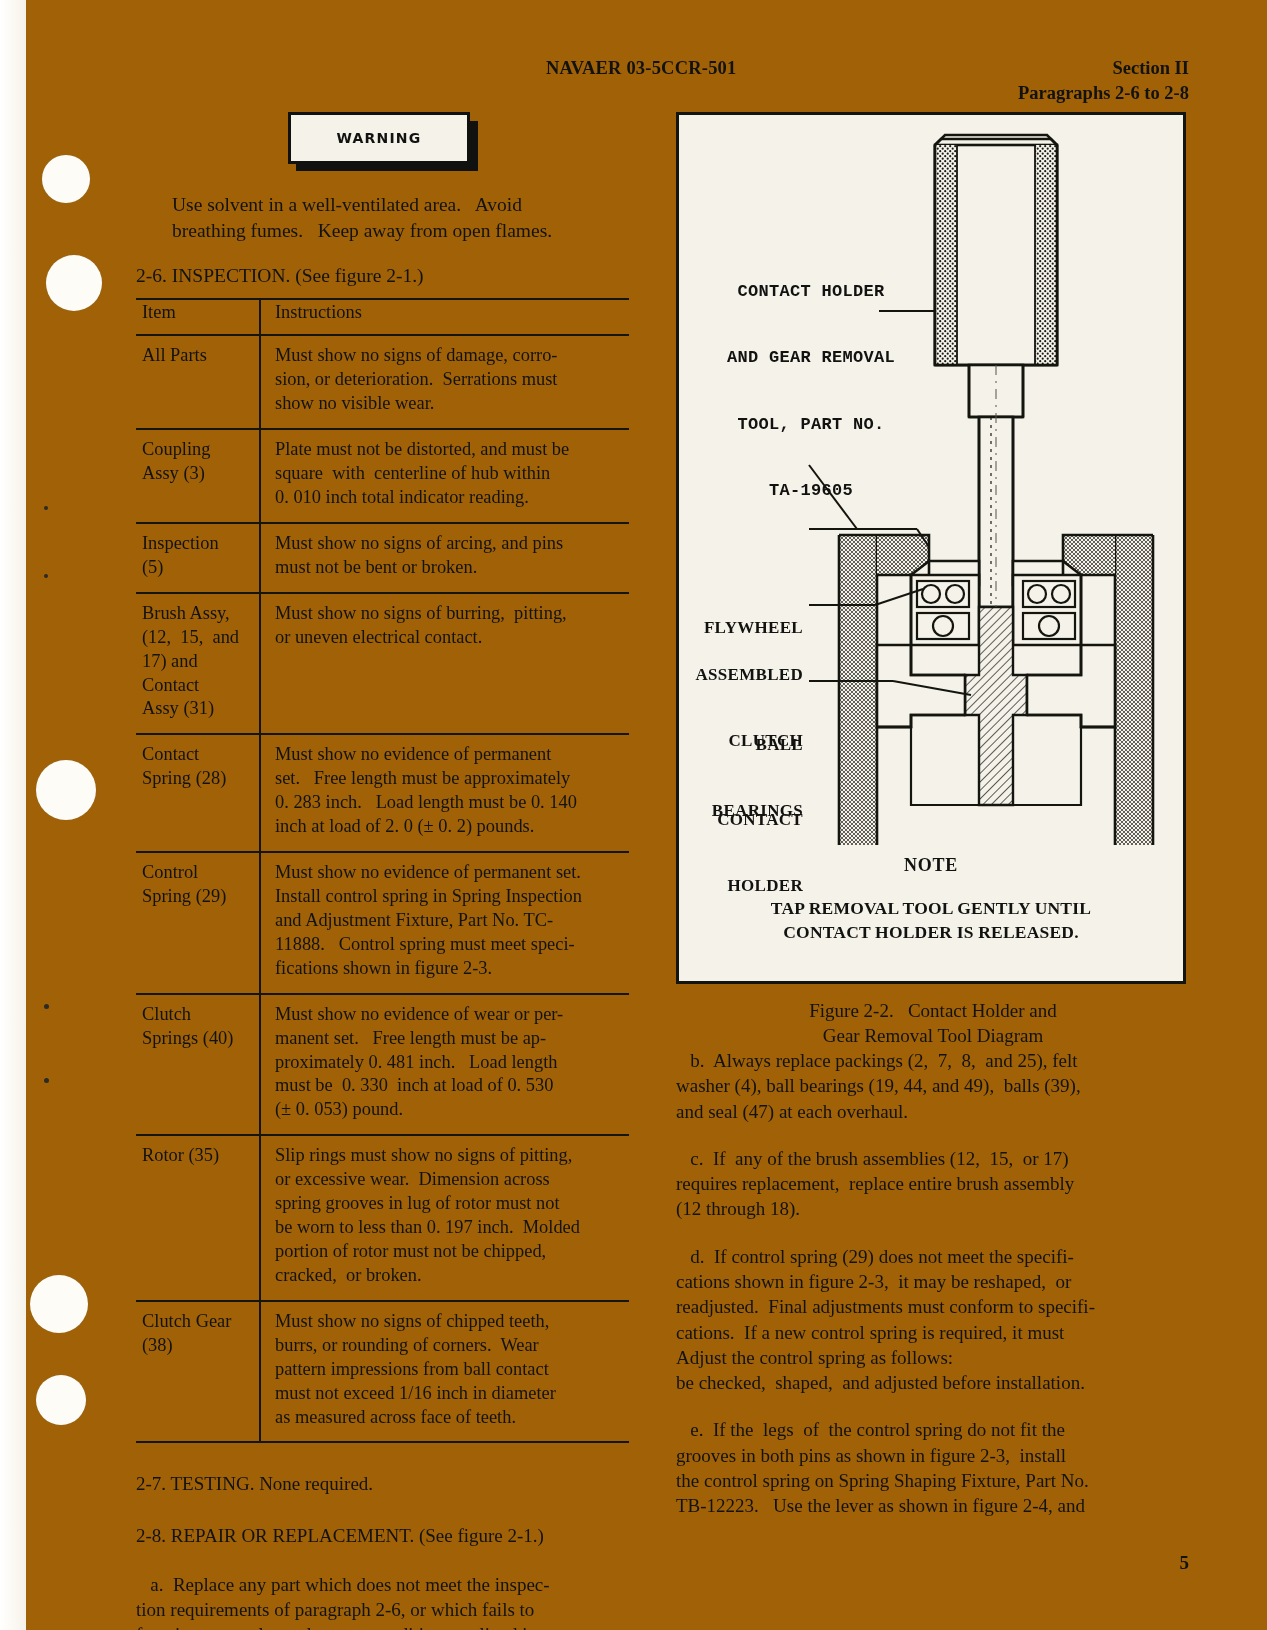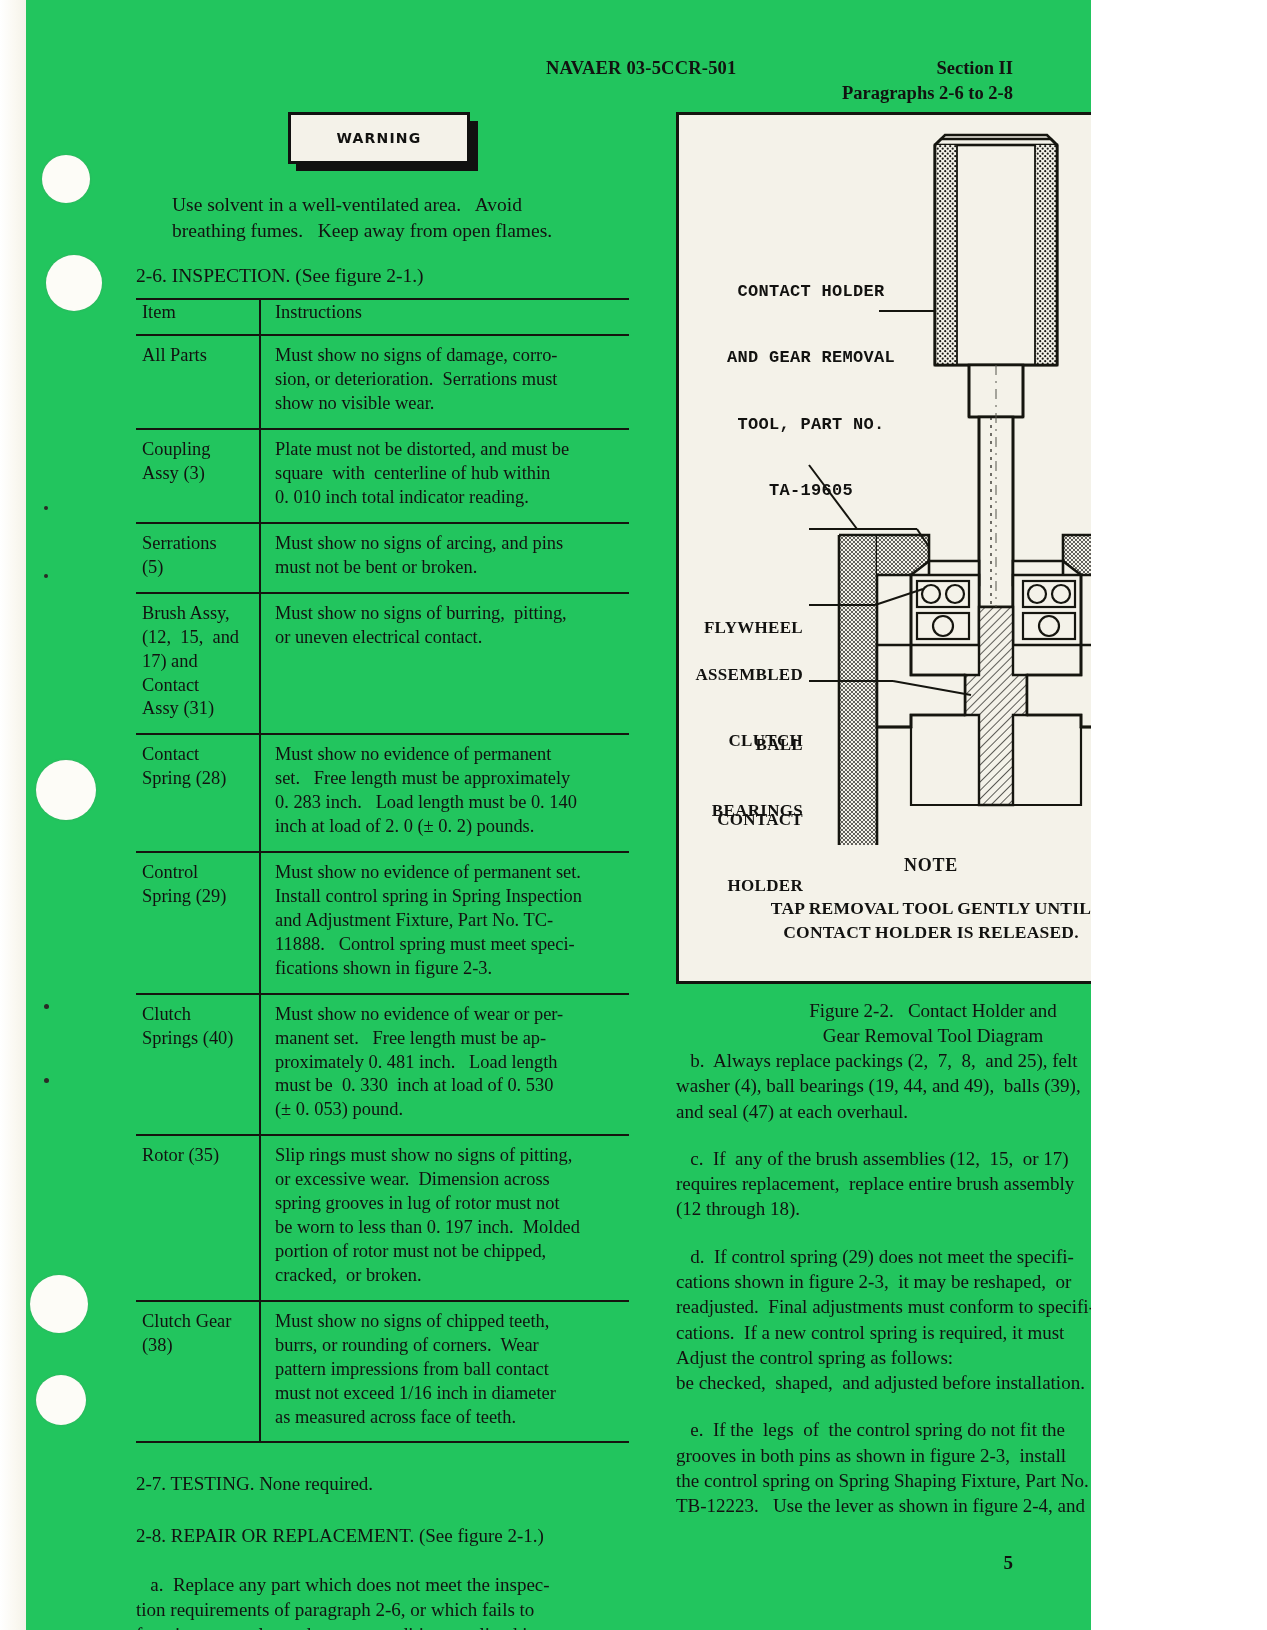--- a/index.html
+++ b/index.html
@@ -2,23 +2,23 @@
 <html><head>
 <meta charset="utf-8">
 <style>
   html, body {
     margin: 0;
     padding: 0;
     background: #ffffff;
   }
   .page {
     position: relative;
-    width: 1091px;
+    width: 1267px;
     height: 1630px;
-    background: #22c55e;
+    background: #a16207;
     overflow: hidden;
     font-family: "Liberation Serif", serif;
     color: #121210;
   }
 
   
   .scan-edge-left {
     position: absolute;
     left: 0; top: 0;
     width: 26px; height: 1630px;
@@ -300,21 +300,21 @@
           </td>
           <td class="instr">
             <span class="ln">Plate must not be distorted, and must be</span>
             <span class="ln">square  with  centerline of hub within</span>
             <span class="ln">0. 010 inch total indicator reading.</span>
           </td>
         </tr>
 
         <tr>
           <td class="item">
-            <span class="ln">Serrations</span>
+            <span class="ln">Inspection</span>
             <span class="ln">(5)</span>
           </td>
           <td class="instr">
             <span class="ln">Must show no signs of arcing, and pins</span>
             <span class="ln">must not be bent or broken.</span>
           </td>
         </tr>
 
         <tr>
           <td class="item">

